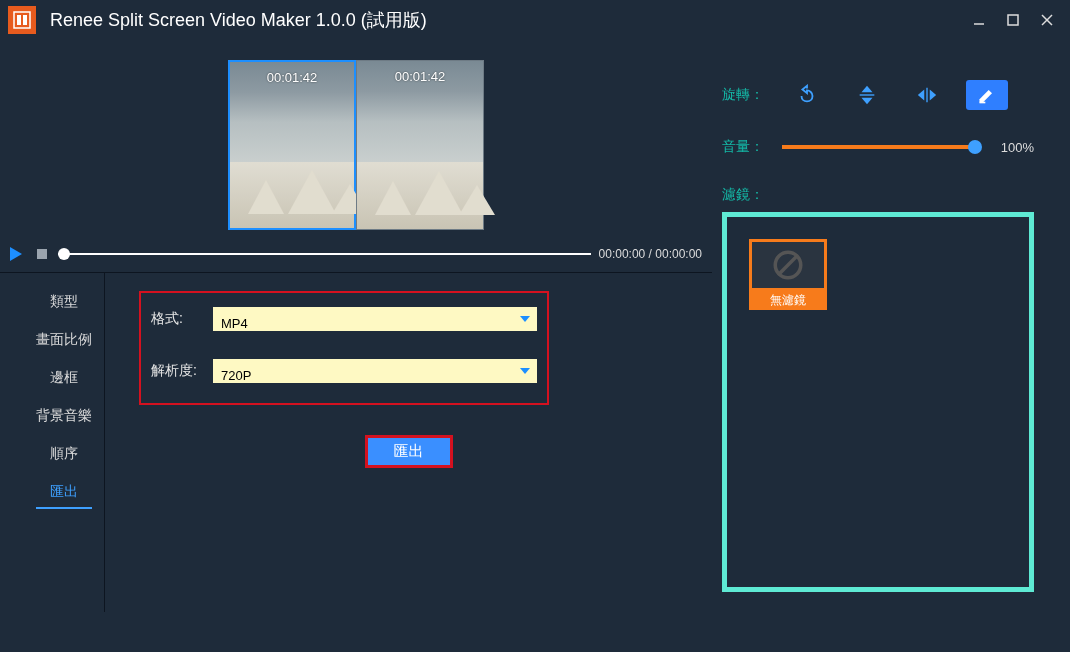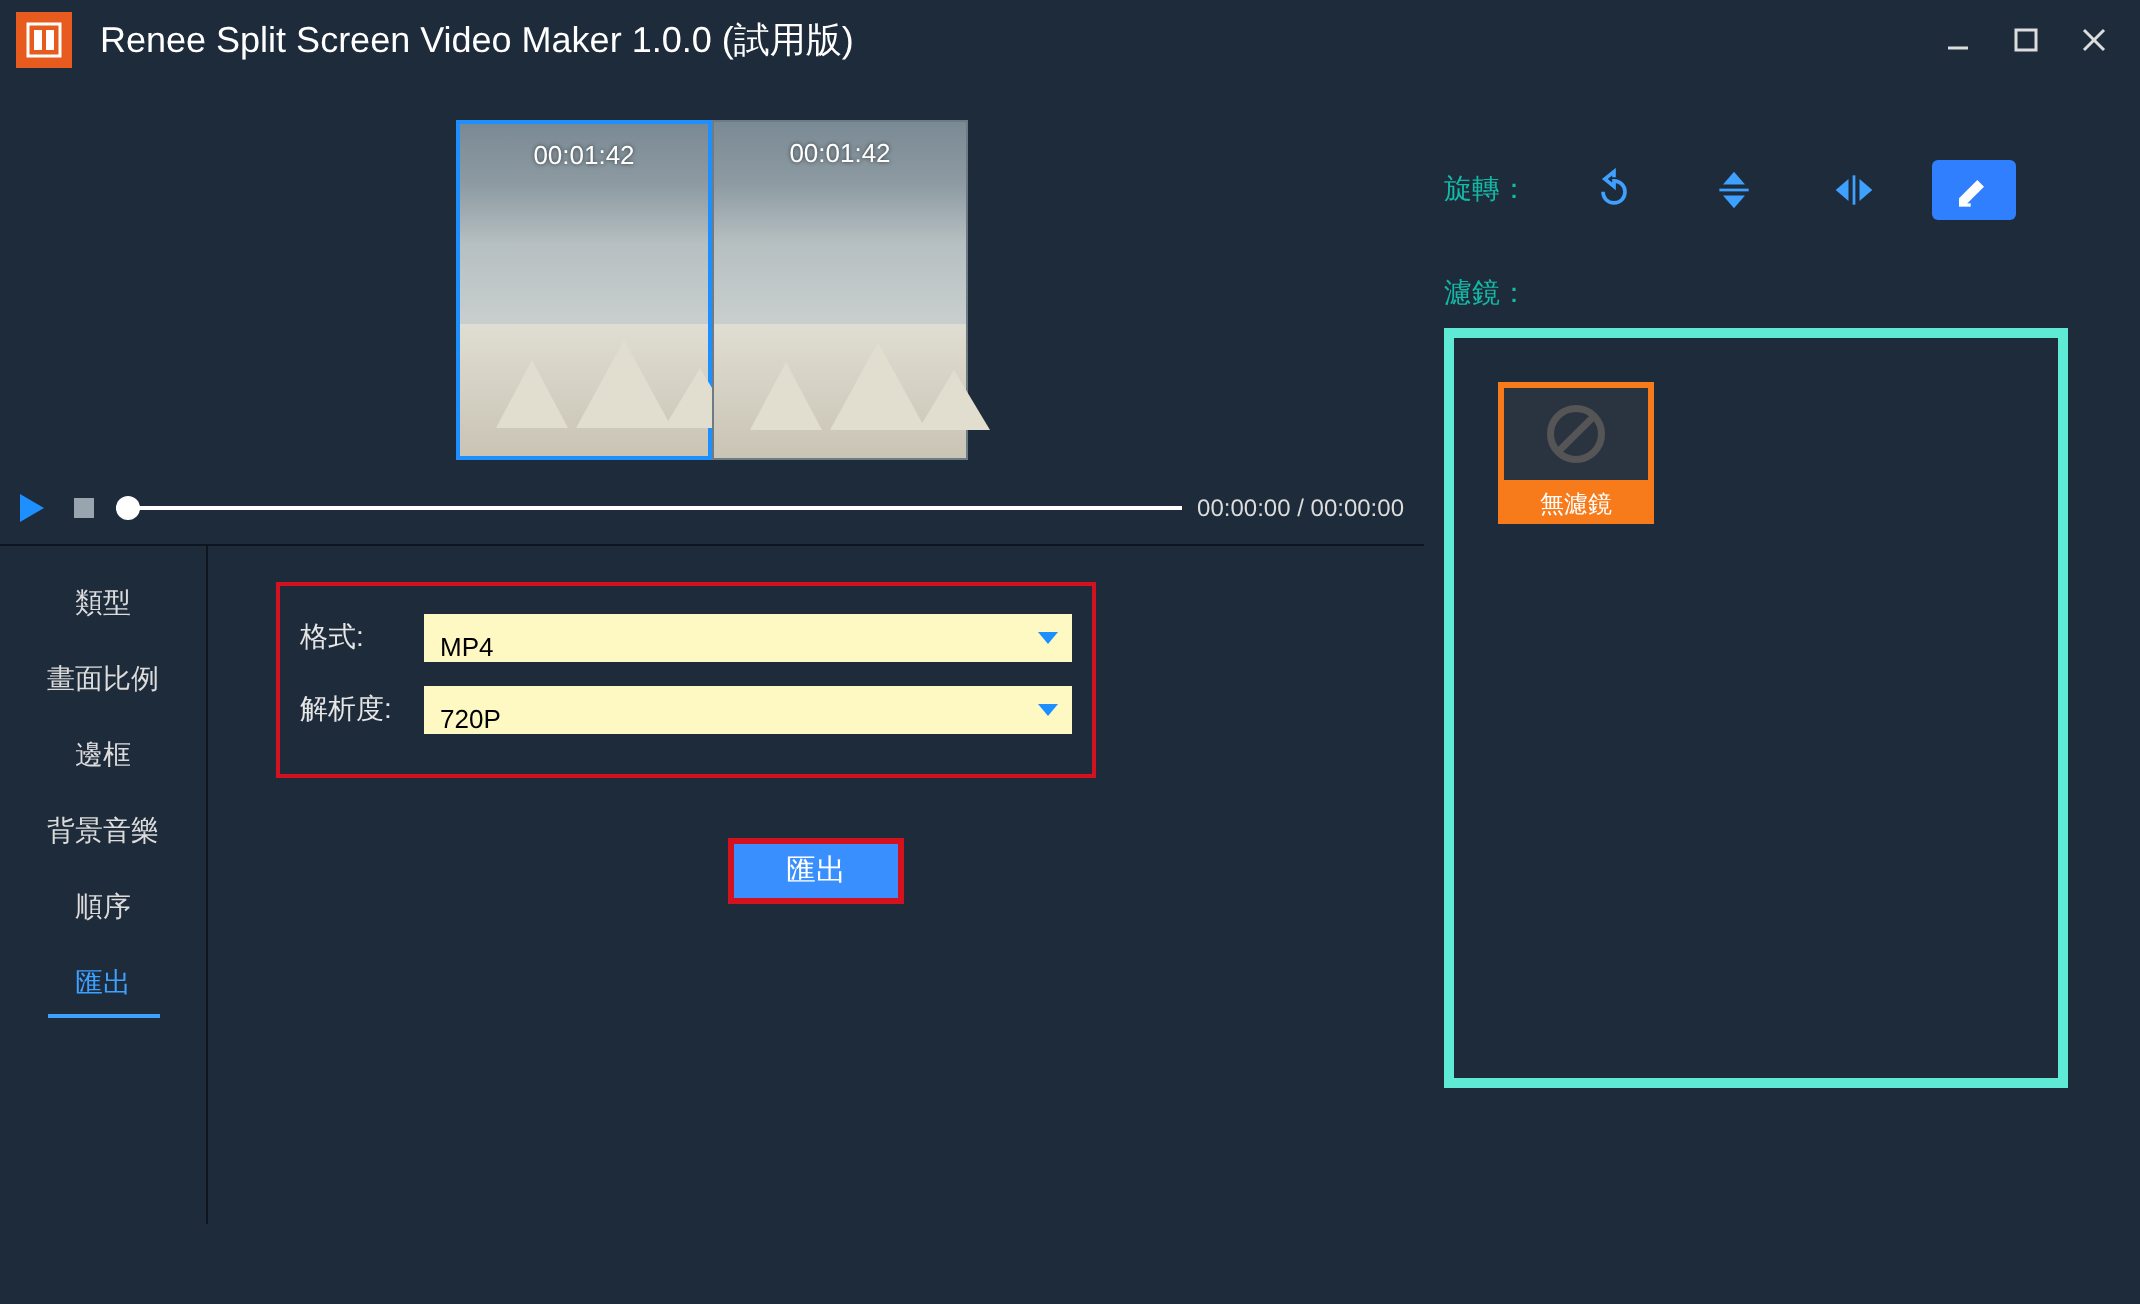--- a/index.html
+++ b/index.html
@@ -86,23 +86,24 @@
   .seek-knob { position:absolute; left:0; top:-5px; width:12px;height:12px;border-radius:50%; background:#fff;}
   .time-readout { font-size: 12px; color:#ddd; white-space:nowrap;}
   
   
   .bottom {
     display: flex;
     border-top: 1px solid #0d1520;
     height: 340px;
   }
   .tabs {
-    width: 104px;
+    width: 81px;
     border-right: 1px solid #0d1520;
     padding-top: 10px;
+    margin-left: 24px;
   }
   .tab {
     text-align: center;
     padding: 10px 0;
     font-size: 14px;
     color: #dcdcdc;
     cursor: pointer;
   }
   .tab.active { color: #3ea0ff; }
   .tab.active::after {
@@ -113,21 +114,21 @@
     flex:1;
     padding: 18px 20px;
   }
   .form-box {
     border: 2px solid #d4111f;
     padding: 14px 10px 20px;
     width: 410px;
     margin-left: 14px;
   }
   .form-row {
-    display:flex; align-items:center; gap:12px; margin-bottom: 12px;
+    display:flex; align-items:center; gap:12px; margin-bottom: 28px;
   }
   .form-row label { width:50px; color:#e6e6e6; font-size:14px; }
   .select {
     flex:1; height:24px; background:#fef9c3; color:#000;
     display:flex; align-items:flex-end; padding:0 8px;
     position:relative; cursor:pointer; font-size:13px;
   }
   .select-arrow { position:absolute; right:6px; top:6px; }
   
   .export-btn-wrap { margin-top: 30px; text-align:center; }
@@ -310,20 +311,27 @@
         </div>
         <div class="icon-btn active">
           <svg width="20" height="20" viewBox="0 0 24 24">
               <path d="M3 17l11-11 4 4L7 21H3v-4z" fill="#fff"></path>
               <line x1="3" y1="21" x2="10" y2="21" stroke="#fff" stroke-width="2"></line>
             </svg>
         </div>
       </div>
     </div>
 
+    <div class="vol-row">
+      <span class="ctrl-label">音量：</span>
+      <div class="vol-track">
+        <div class="vol-knob"></div>
+      </div>
+      <span class="vol-val">100%</span>
+    </div>
 
     <div class="ctrl-label" style="margin-bottom:8px">濾鏡：</div>
     <div class="filters-box">
       <div class="filter-item">
         <div class="filter-thumb">
           <svg width="34" height="34" viewBox="0 0 24 24">
               <circle cx="12" cy="12" r="9" fill="none" stroke="#555" stroke-width="2.5"></circle>
               <line x1="5" y1="19" x2="19" y2="5" stroke="#555" stroke-width="2.5"></line>
             </svg>
         </div>

